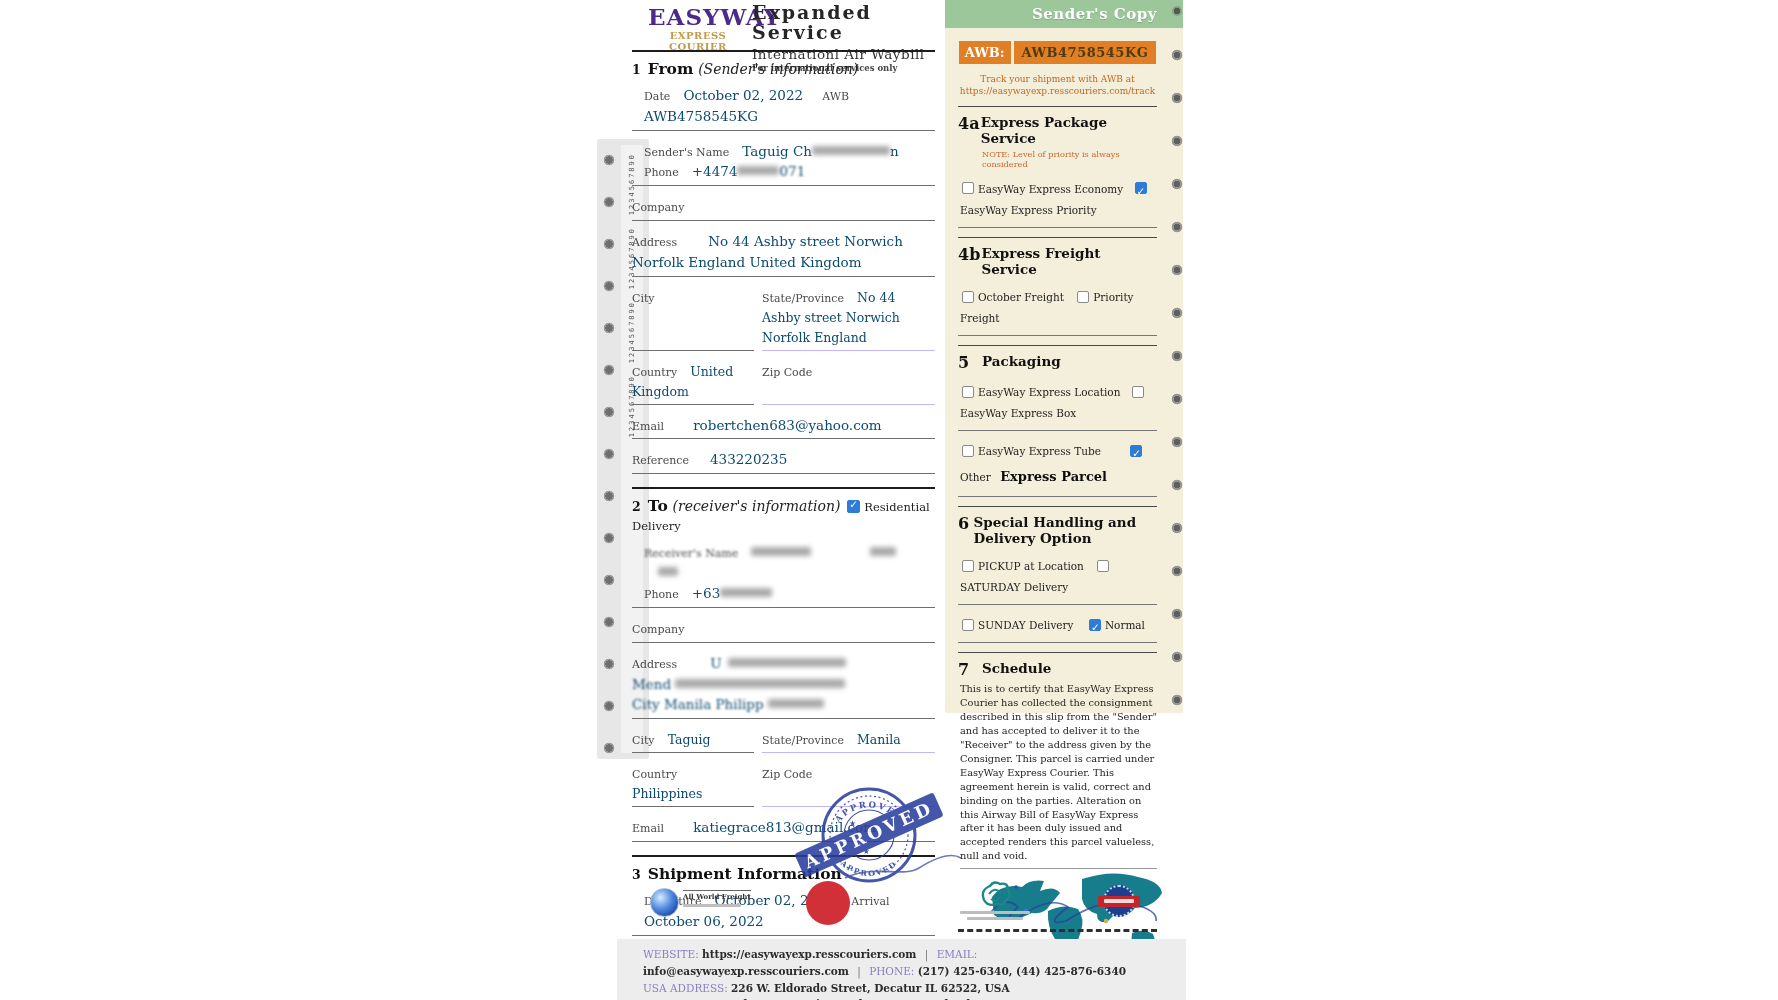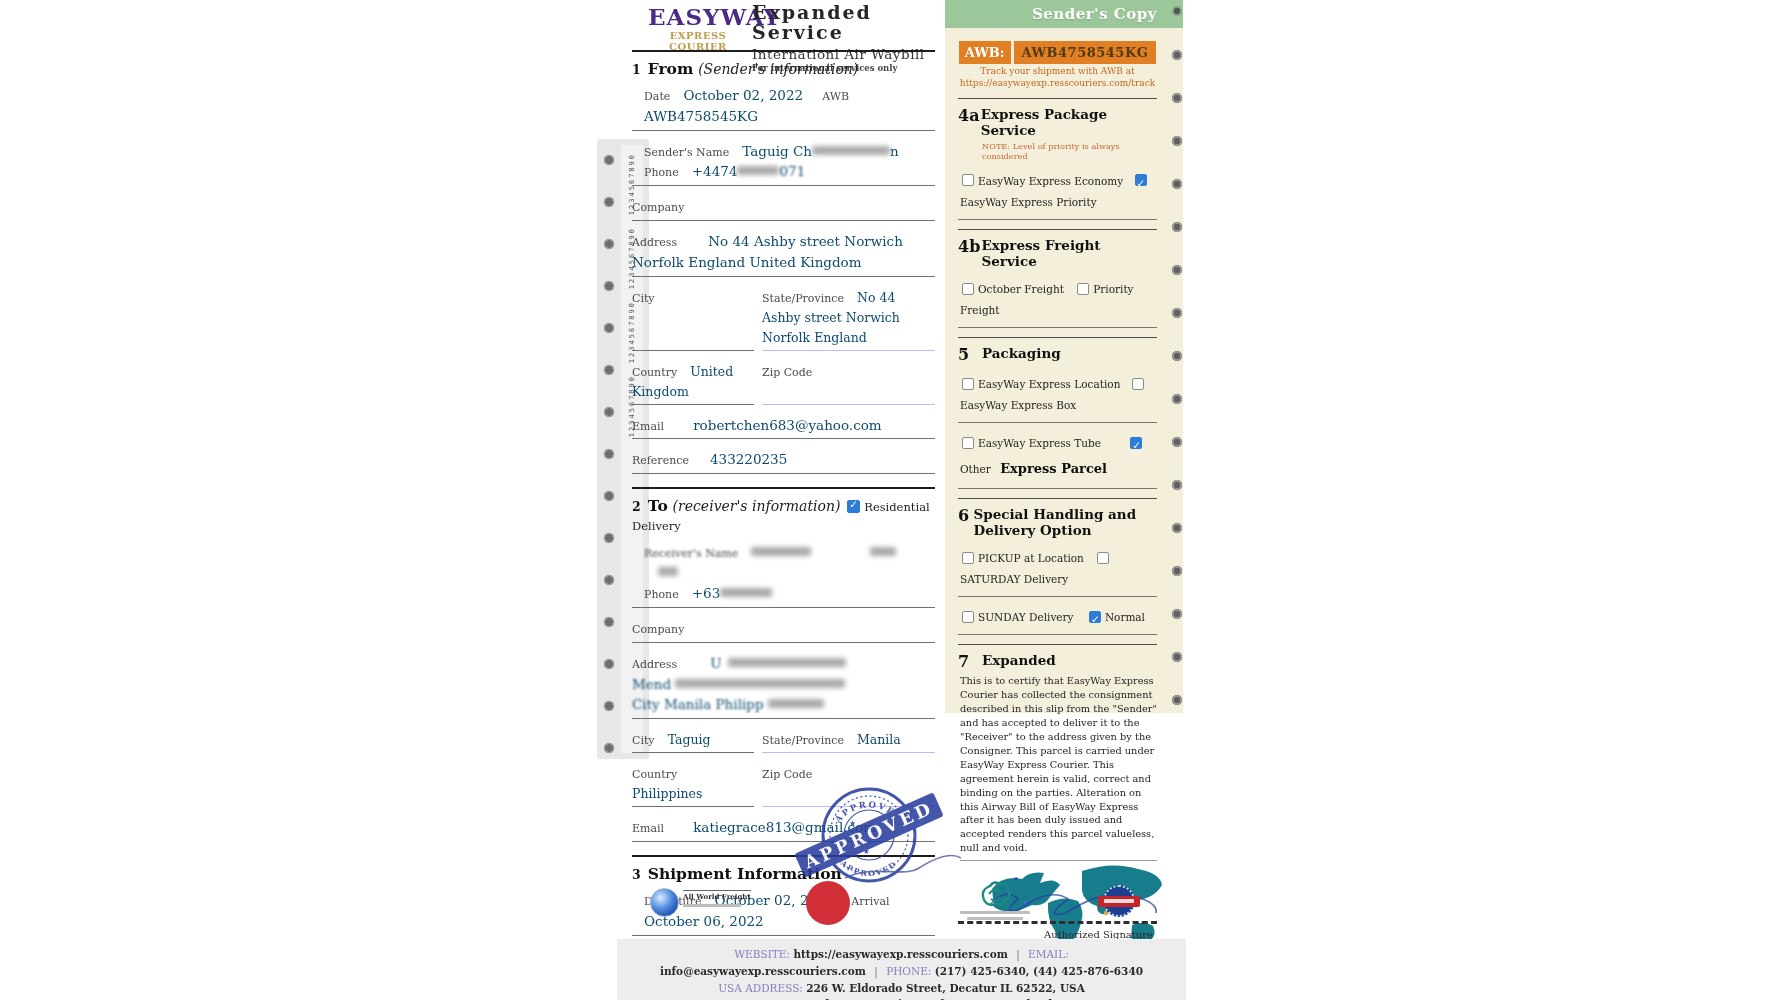--- a/index.html
+++ b/index.html
@@ -52,21 +52,21 @@
 
   
   .rcol{position:absolute;left:945px;top:0;width:238px;height:713px;background:#f4efdb;}
   .rband{height:28px;background:#9cc79a;color:#fff;font-weight:bold;font-size:15px;
          text-align:right;padding:5px 26px 0 0;box-sizing:border-box;letter-spacing:.5px;
          text-shadow:0 1px 1px rgba(0,0,0,.15);}
   .rin{padding:0 26px 0 13px;}
   .awbwrap{display:flex;justify-content:center;gap:3px;margin-top:13px;}
   .awbl{background:#e07f24;color:#fff;font-weight:bold;font-size:13px;padding:4px 6px;}
   .awbn{background:#e07f24;color:#513a12;font-weight:bold;font-size:13px;padding:4px 8px;letter-spacing:.5px;}
-  .track{color:#c5671c;font-size:9px;text-align:center;margin-top:1px;line-height:1.35;}
+  .track{color:#c5671c;font-size:9px;text-align:center;margin-top:9px;line-height:1.35;}
   .rline{border-top:1.6px solid #4a4a4a;margin:9px 0 7px;}
   .rtitle{display:flex;margin:2px 0 2px;}
   .rtitle .rnum{width:24px;font-weight:bold;font-size:16px;}
   .rtitle .rt{font-weight:bold;font-size:13.5px;line-height:1.2;}
   .rnote{margin-left:24px;font-size:8.2px;color:#c9682f;}
   .crow{margin:8px 0 4px;border-bottom:1px solid #777;padding:2px 0 6px 2px;
         font-size:10.5px;line-height:2.0;color:#222;}
   .crow .cb{width:10px;height:10px;}
   .otherv{font-size:13px;font-weight:bold;color:#0c0c0c;margin-left:6px;}
   .agr{font-size:9.8px;line-height:1.42;color:#1d1d1d;margin:3px 0 0 2px;
@@ -101,21 +101,21 @@
   .logo3 .bar+.bar{width:56px;}
   .logo4{position:absolute;left:1098px;top:883px;width:42px;height:44px;}
   .logo4 .seal{position:absolute;left:5px;top:2px;width:32px;height:32px;border-radius:50%;
         background:#1d3f8f;border:2px dotted #c8d4f0;box-sizing:border-box;}
   .logo4 .ribbon{position:absolute;left:0;top:13px;width:42px;height:11px;background:#c4252b;
         border-radius:2px;}
   .logo4 .ribbon .bar{height:4px;margin:3px 6px 0;background:#f3dada;}
 
   
   .footer{position:absolute;left:617px;top:939px;width:569px;height:61px;background:#ededed;
-          font-size:10.5px;text-align:center;box-sizing:border-box;padding:7px 26px 0;line-height:1.6;}
+          font-size:10.5px;text-align:left;box-sizing:border-box;padding:7px 26px 0;line-height:1.6;}
   .fl{color:#8b7cc0;}
   .fv{font-weight:bold;color:#2a2a2a;}
   .fsep{color:#777;margin:0 5px;}
 </style>
 </head>
 <body>
 
 <div class="brand">
   <div class="bt">EASYWAY</div>
   <div class="bs">EXPRESS COURIER</div>
@@ -350,21 +350,21 @@
     </div>
     <div class="crow">
       <span class="cb" data-checked="false"></span><span>SUNDAY Delivery</span>
       <span class="cb" style="margin-left:12px" data-checked="true"></span><span>Normal</span>
     </div>
 
     <div class="rline"></div>
 
     <div class="rtitle">
       <span class="rnum">7</span>
-      <span class="rt">Expanded</span>
+      <span class="rt">Schedule</span>
     </div>
     <div class="agr">This is to certify that EasyWay Express Courier has collected the consignment described in this slip from the "Sender" and has accepted to deliver it to the "Receiver" to the address given by the Consigner. This parcel is carried under EasyWay Express Courier. This agreement herein is valid, correct and binding on the parties. Alteration on this Airway Bill of EasyWay Express after it has been duly issued and accepted renders this parcel valueless, null and void.</div>
 
     <div class="sigarea">
       <svg class="map" width="185" height="92" viewBox="0 0 185 92">
         <g fill="#177d8c">
           <path d="M6 26 q10 -14 30 -10 q8 -8 22 -6 l-4 10 q14 -6 20 2 l-10 12 q-6 10 -18 8 l-14 6 q-16 2 -24 -4 z"></path>
           <path d="M62 40 q16 -8 30 -2 q7 10 3 22 q-4 16 -14 22 q-10 -2 -12 -14 q-8 -12 -7 -28 z"></path>
           <path d="M96 8 q30 -10 56 -2 q22 4 24 16 q-8 14 -27 15 q-8 10 -20 6 l-8 8 q-10 2 -10 -8 q-13 -4 -15 -15 z"></path>
           <path d="M146 62 q12 -5 21 1 q4 8 -2 14 q-12 4 -20 -2 z"></path>

